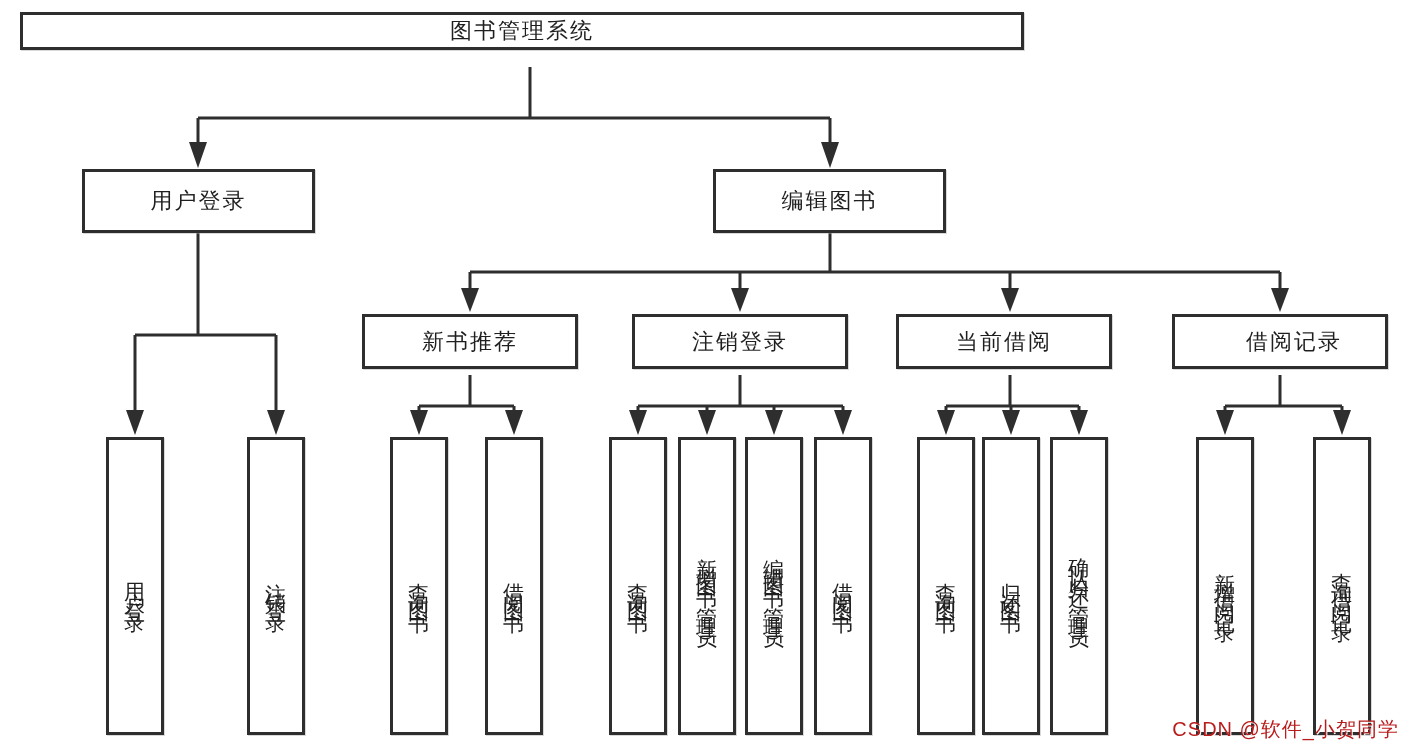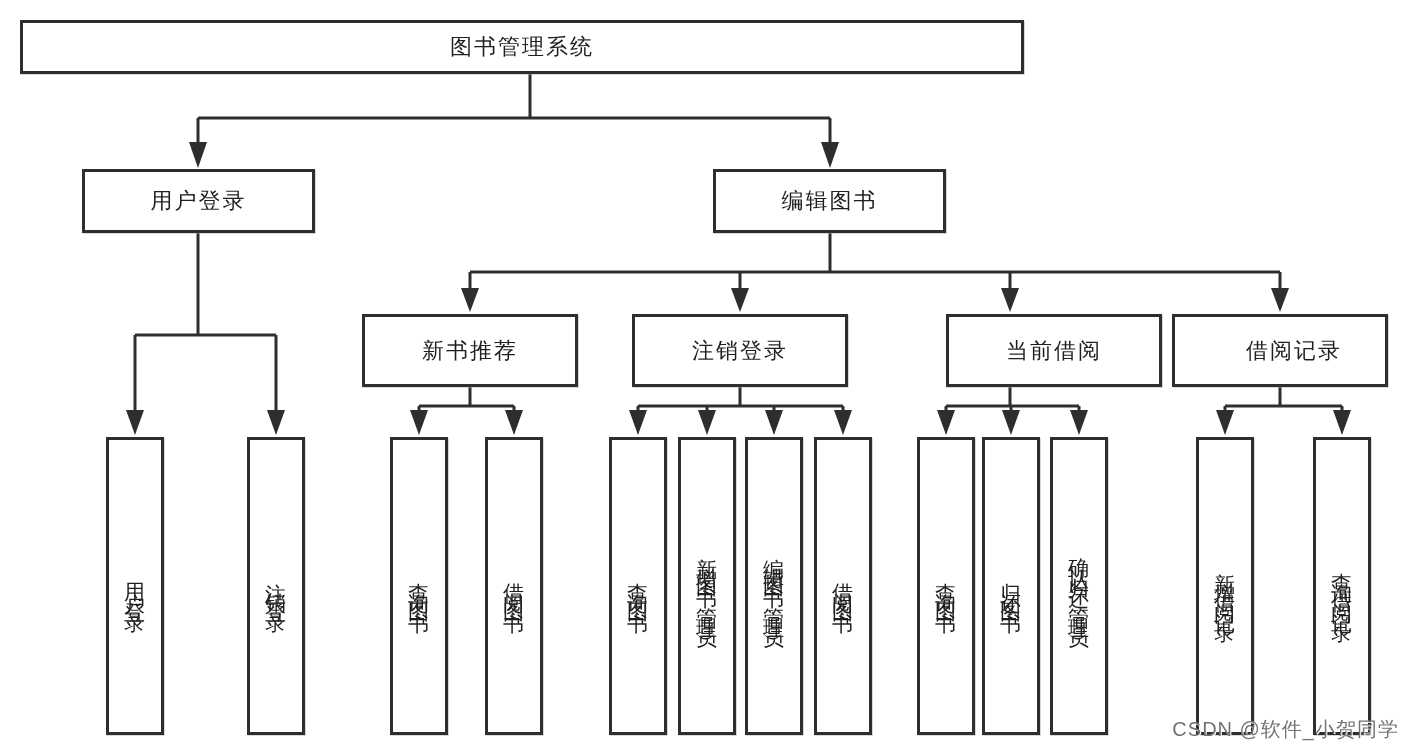--- a/index.html
+++ b/index.html
@@ -16,37 +16,37 @@
     background: #ffffff;
     border: 3px solid #2e2e2e;
     box-sizing: border-box;
     display: flex;
     align-items: center;
     justify-content: center;
     color: #1f1f1f;
     box-shadow: 1px 1px 0 rgba(170,170,170,0.45);
   }
   .h-label { font-size: 22px; letter-spacing: 2px; white-space: nowrap; }
-  .root-box { left: 20px; top: 12px; width: 1004px; height: 54px; margin-top: 8px; }
+  .root-box { left: 20px; top: 12px; width: 1004px; height: 38px; }
   .l2 { top: 169px; width: 233px; height: 64px; }
-  .l3 { top: 314px; width: 216px; height: 73px; }
+  .l3 { top: 314px; width: 216px; height: 55px; }
   .leaf { top: 437px; width: 58px; height: 298px; }
   .v-label {
     writing-mode: vertical-rl;
     text-orientation: mixed;
     font-size: 21px;
     line-height: 1;
     letter-spacing: 10px;
     white-space: nowrap;
   }
   .watermark {
     position: absolute;
     right: 6px; bottom: 4px;
     font-size: 20px;
-    color: #737373;
+    color: #b91c1c;
     letter-spacing: 1px;
     text-shadow: 1px 1px 0 #ffffff;
     white-space: nowrap;
     text-align: right;
   }
 </style>
 </head>
 <body>
 
 <svg id="wires" width="1405" height="747" viewBox="0 0 1405 747">
@@ -106,21 +106,21 @@
 <div class="node l2" style="left:713px;">
   <span class="h-label">编辑图书</span>
 </div>
 
 <div class="node l3" style="left:362px;">
   <span class="h-label">新书推荐</span>
 </div>
 <div class="node l3" style="left:632px;">
   <span class="h-label">注销登录</span>
 </div>
-<div class="node l3" style="left:946px;">
+<div class="node l3" style="left:896px;">
   <span class="h-label">当前借阅</span>
 </div>
 <div class="node l3" style="left:1172px;padding-left:28px;">
   <span class="h-label">借阅记录</span>
 </div>
 
 <div class="node leaf" style="left:106px;">
   <span class="v-label">用户登录</span>
 </div>
 <div class="node leaf" style="left:247px;">

